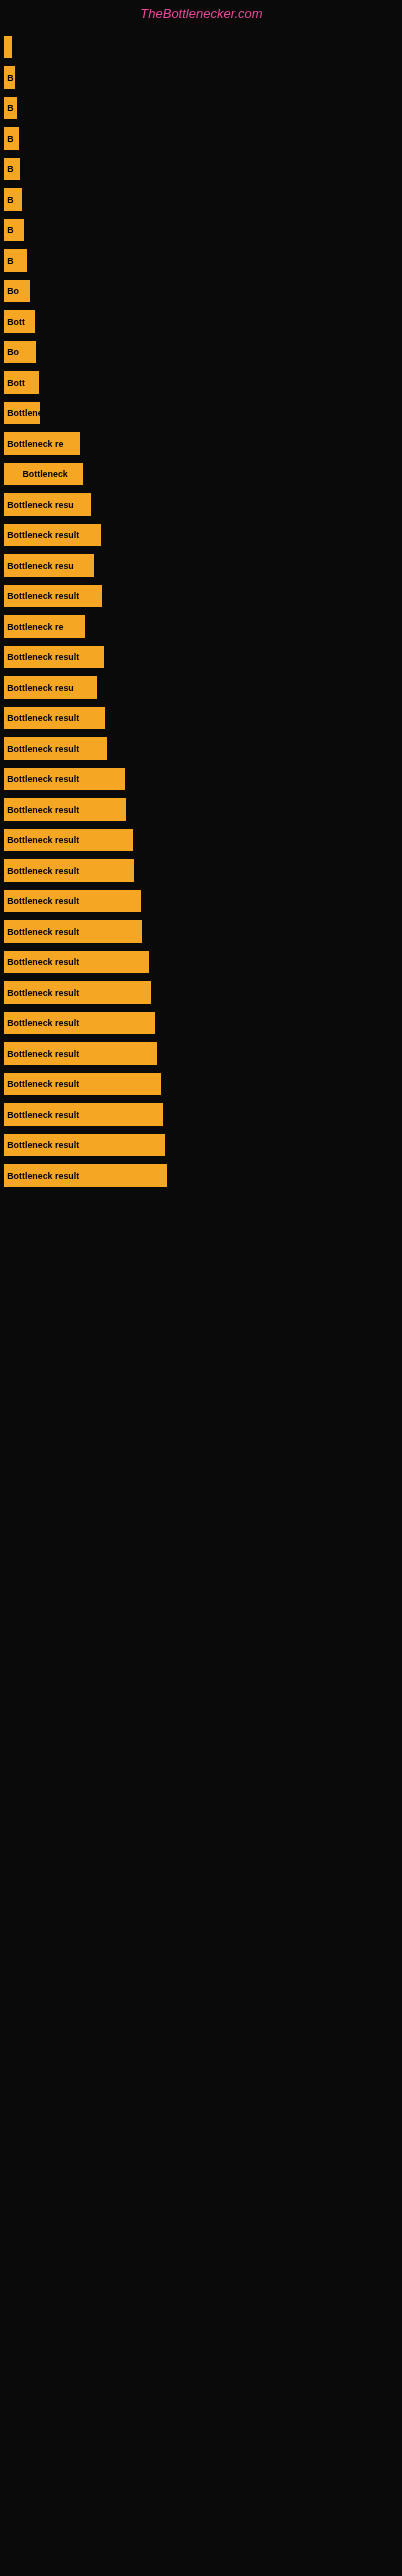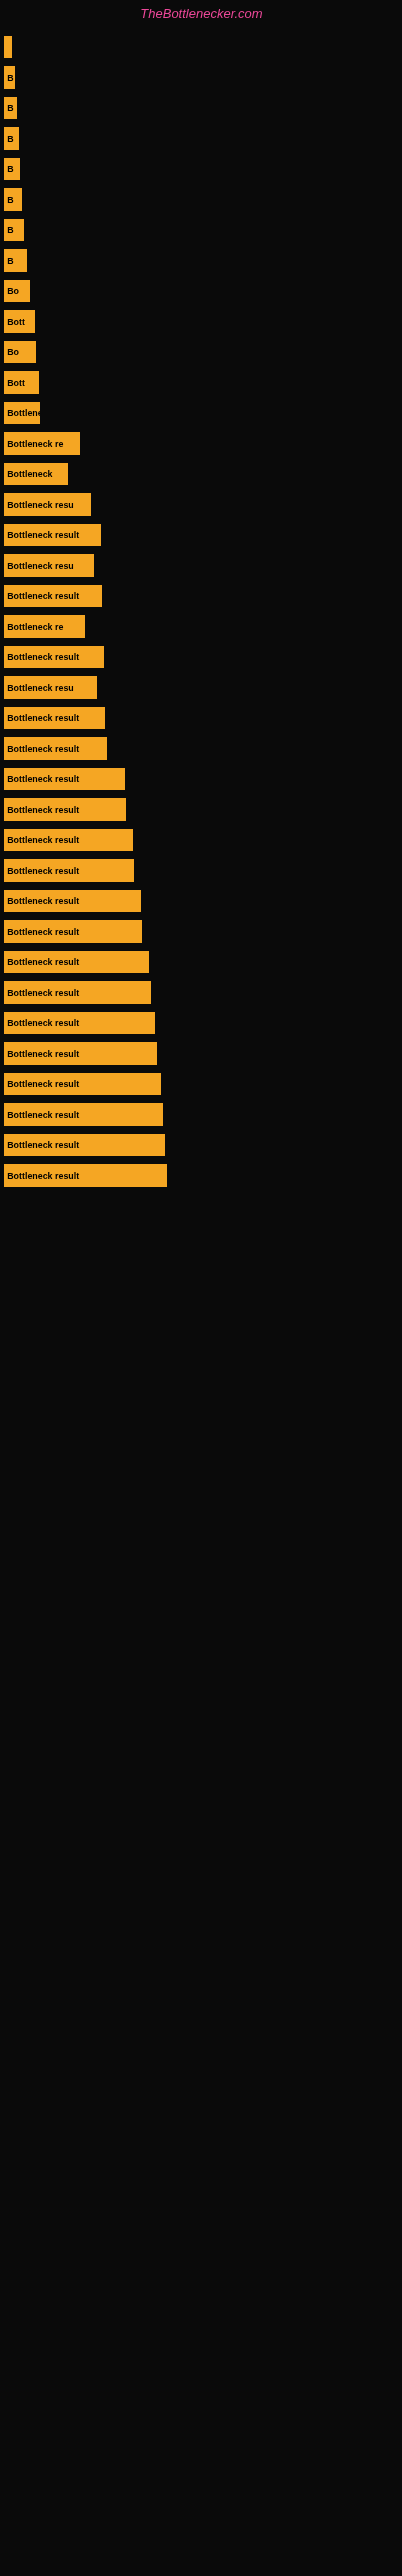--- a/index.html
+++ b/index.html
@@ -124,21 +124,21 @@
       <div class="bar" style="width: 36px;">
         <span class="bar-label">Bottlenec</span>
       </div>
     </div>
     <div class="bar-row">
       <div class="bar" style="width: 76px;">
         <span class="bar-label">Bottleneck re</span>
       </div>
     </div>
     <div class="bar-row">
-      <div class="bar" style="width: 64px;">
+      <div class="bar" style="width: 79px; justify-content: center;">
         <span class="bar-label">Bottleneck</span>
       </div>
     </div>
     <div class="bar-row">
       <div class="bar" style="width: 87px;">
         <span class="bar-label">Bottleneck resu</span>
       </div>
     </div>
     <div class="bar-row">
       <div class="bar" style="width: 97px;">

